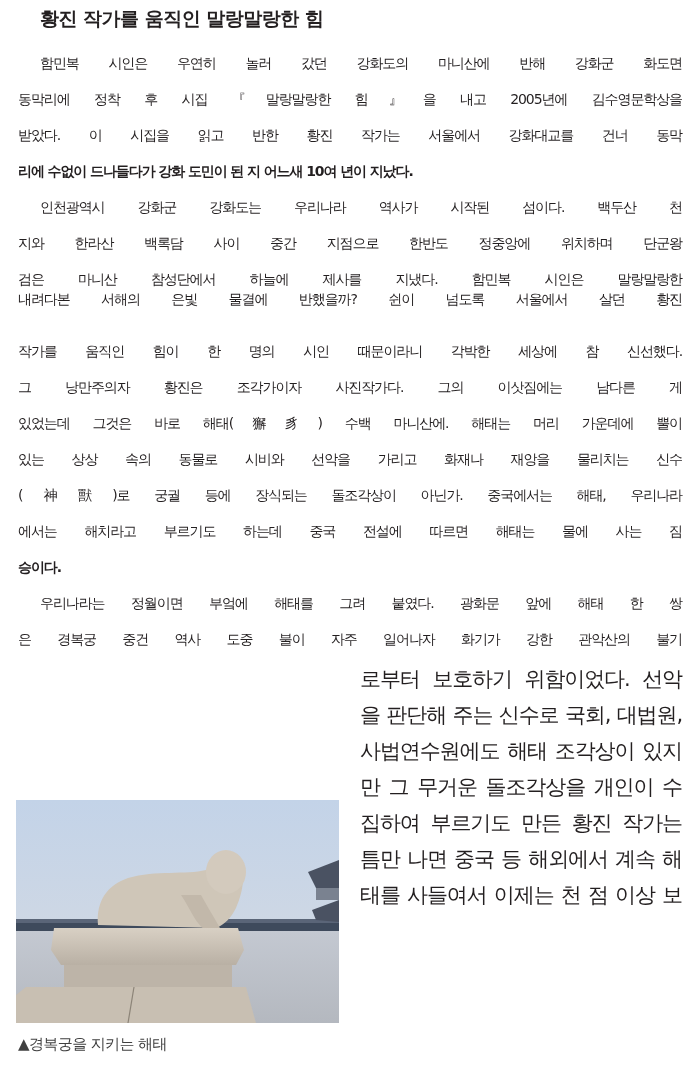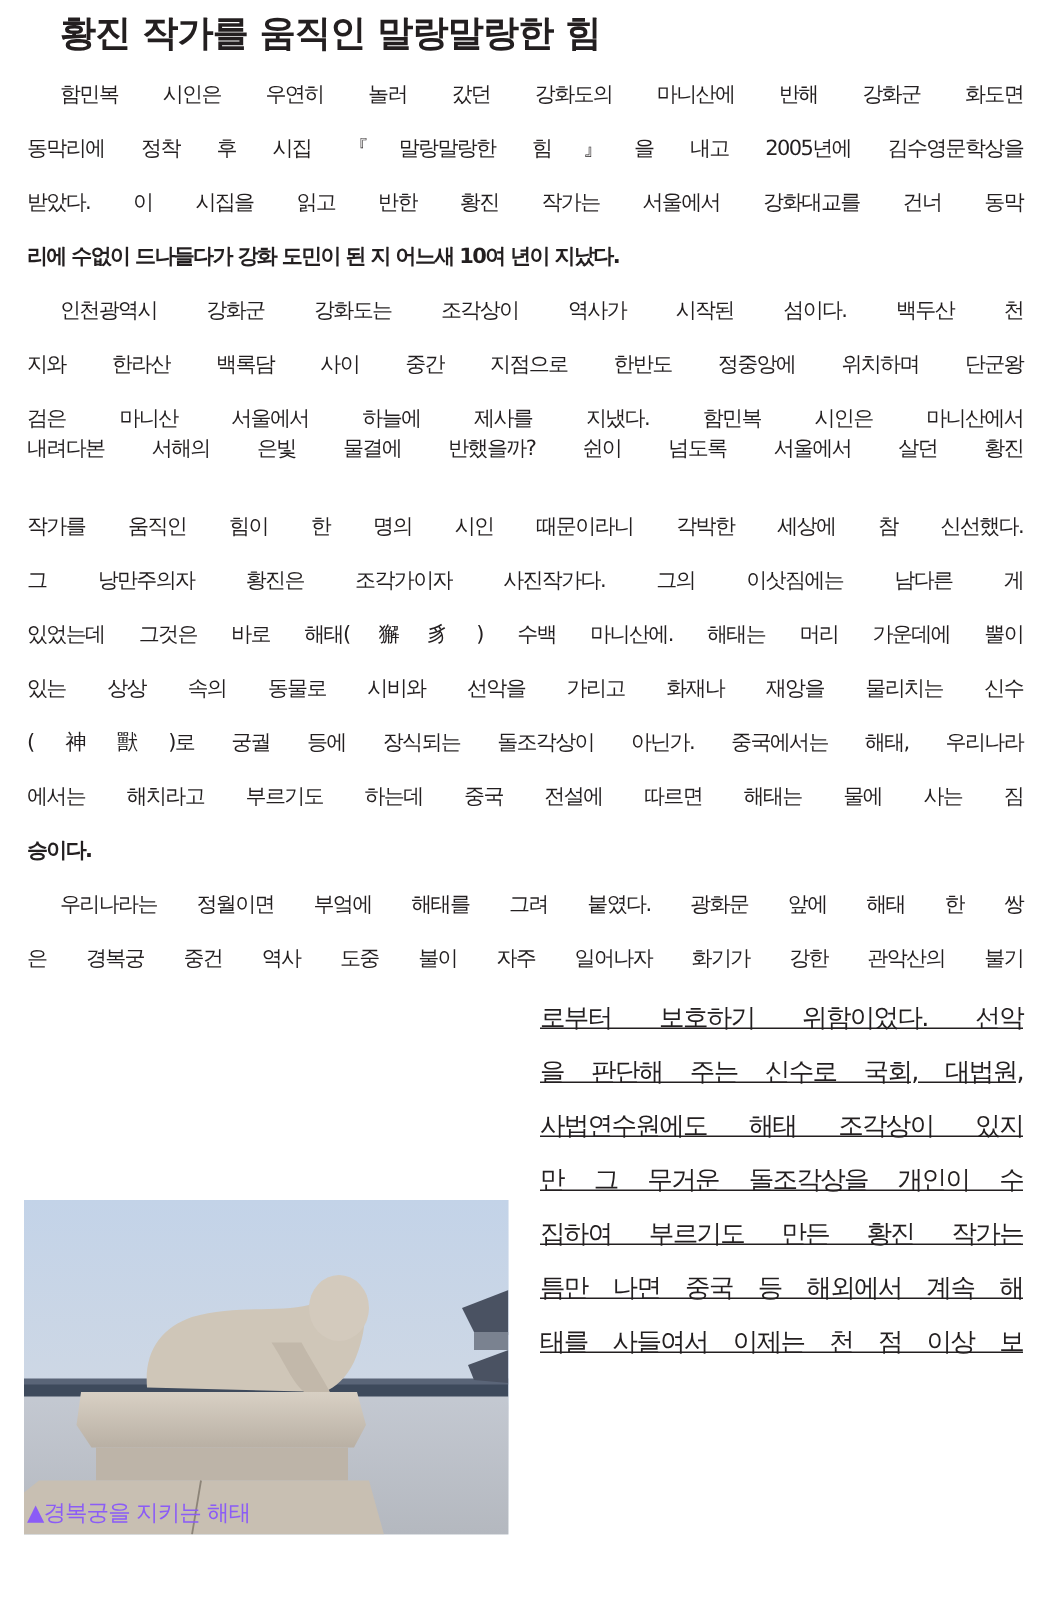--- a/index.html
+++ b/index.html
@@ -3,60 +3,60 @@
 <meta charset="utf-8">
 <style>
   html, body { margin: 0; padding: 0; background: #ffffff; }
   body {
     width: 700px; height: 1072px; position: relative; overflow: hidden;
     font-family: "DejaVu Sans", "Liberation Sans", sans-serif;
     color: #231f20;
   }
   .title {
     position: absolute; left: 40px; top: 6px;
-    font-size: 24px; font-weight: bold; letter-spacing: -0.5px;
+    font-size: 19px; font-weight: bold; letter-spacing: -0.5px;
     white-space: nowrap;
   }
   .line {
     position: absolute; left: 18px; width: 664px;
     font-size: 14px; line-height: 30px; height: 30px;
     white-space: nowrap; letter-spacing: -1.1px;
     text-align: justify; text-align-last: justify;
   }
   .line.indent { padding-left: 22px; width: 642px; }
   .line.last { text-align-last: left; font-weight: bold; }
   .rline {
     position: absolute; left: 360px; width: 322px;
-    font-size: 17px; line-height: 30px; height: 30px;
+    font-size: 21px; line-height: 30px; height: 30px;
     white-space: nowrap; letter-spacing: -1.1px;
-    text-align: justify; text-align-last: justify; text-decoration: underline;
+    text-align: justify; text-align-last: justify;
   }
   .photo {
     position: absolute; left: 16px; top: 800px; width: 323px; height: 223px;
     overflow: hidden;
     background: linear-gradient(180deg, #c9d6e6 0%, #bccde3 45%, #b9c9de 58%, #b4bcc6 62%, #c7ccd2 100%);
   }
   .caption {
-    position: absolute; left: 18px; top: 999px;
-    font-size: 15px; letter-spacing: -0.6px; color: #8b5cf6;
+    position: absolute; left: 18px; top: 1035px;
+    font-size: 15px; letter-spacing: -0.6px; color: #404040;
     white-space: nowrap;
   }
 </style>
 </head>
 <body>
 
 <div class="title">황진 작가를 움직인 말랑말랑한 힘</div>
 
 <div class="line indent" style="top:48px">함민복 시인은 우연히 놀러 갔던 강화도의 마니산에 반해 강화군 화도면</div>
 <div class="line" style="top:84px">동막리에 정착 후 시집 『말랑말랑한 힘』을 내고 2005년에 김수영문학상을</div>
 <div class="line" style="top:120px">받았다. 이 시집을 읽고 반한 황진 작가는 서울에서 강화대교를 건너 동막</div>
 <div class="line last" style="top:156px">리에 수없이 드나들다가 강화 도민이 된 지 어느새 10여 년이 지났다.</div>
-<div class="line indent" style="top:192px">인천광역시 강화군 강화도는 조각상이 역사가 시작된 섬이다. 백두산 천</div>
+<div class="line indent" style="top:192px">인천광역시 강화군 강화도는 우리나라 역사가 시작된 섬이다. 백두산 천</div>
 <div class="line" style="top:228px">지와 한라산 백록담 사이 중간 지점으로 한반도 정중앙에 위치하며 단군왕</div>
-<div class="line" style="top:264px">검은 마니산 서울에서 하늘에 제사를 지냈다. 함민복 시인은 마니산에서</div>
+<div class="line" style="top:264px">검은 마니산 참성단에서 하늘에 제사를 지냈다. 함민복 시인은 말랑말랑한</div>
 <div class="line" style="top:284px">내려다본 서해의 은빛 물결에 반했을까? 쉰이 넘도록 서울에서 살던 황진</div>
 <div class="line" style="top:336px">작가를 움직인 힘이 한 명의 시인 때문이라니 각박한 세상에 참 신선했다.</div>
 <div class="line" style="top:372px">그 낭만주의자 황진은 조각가이자 사진작가다. 그의 이삿짐에는 남다른 게</div>
 <div class="line" style="top:408px">있었는데 그것은 바로 해태(獬豸) 수백 마니산에. 해태는 머리 가운데에 뿔이</div>
 <div class="line" style="top:444px">있는 상상 속의 동물로 시비와 선악을 가리고 화재나 재앙을 물리치는 신수</div>
 <div class="line" style="top:480px">(神獸)로 궁궐 등에 장식되는 돌조각상이 아닌가. 중국에서는 해태, 우리나라</div>
 <div class="line" style="top:516px">에서는 해치라고 부르기도 하는데 중국 전설에 따르면 해태는 물에 사는 짐</div>
 <div class="line last" style="top:552px">승이다.</div>
 <div class="line indent" style="top:588px">우리나라는 정월이면 부엌에 해태를 그려 붙였다. 광화문 앞에 해태 한 쌍</div>
 <div class="line" style="top:624px">은 경복궁 중건 역사 도중 불이 자주 일어나자 화기가 강한 관악산의 불기</div>

